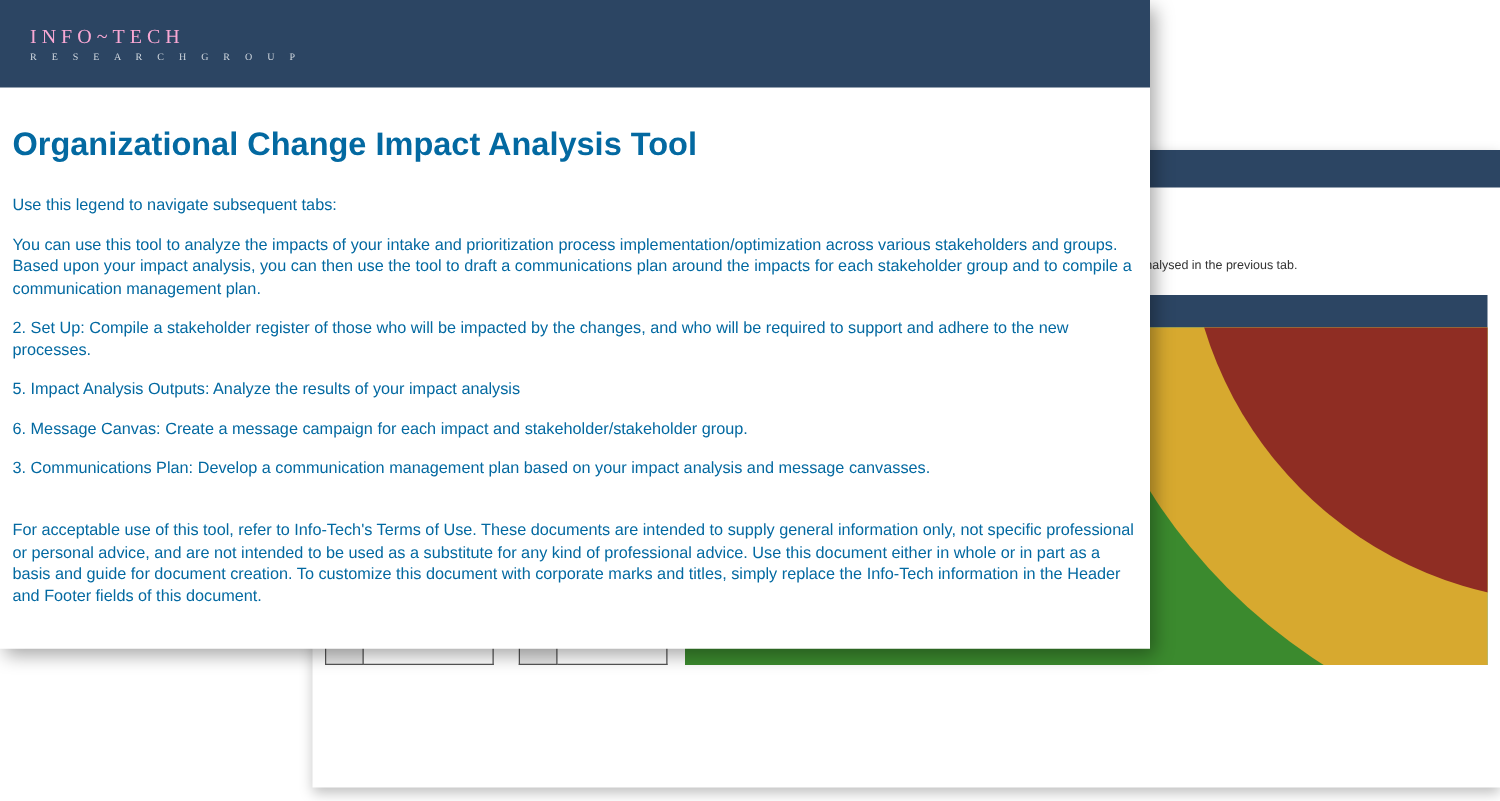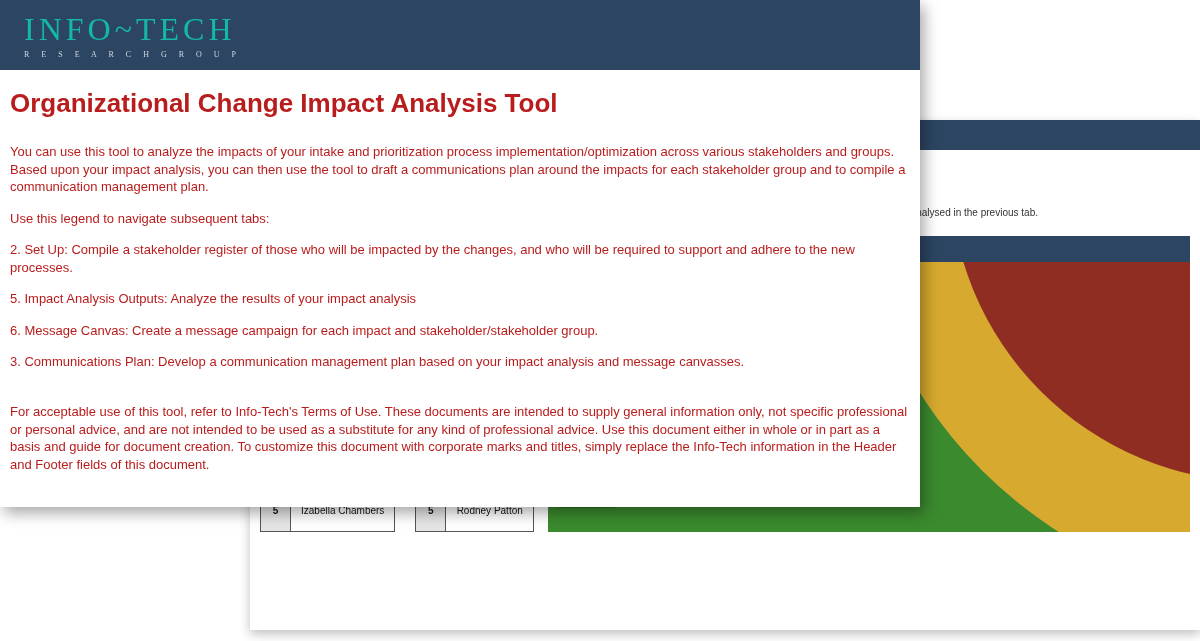--- a/index.html
+++ b/index.html
@@ -122,38 +122,38 @@
   }
   .front-header {
     height: 70px;
     background: #2c4563;
     display: flex;
     align-items: center;
     padding-left: 24px;
   }
   .logo-main {
     font-family: Georgia, 'Times New Roman', serif;
-    color: #14b8a6;
-    font-size: 32px;
+    color: #f9a8d4;
+    font-size: 16px;
     letter-spacing: 4px;
   }
   .logo-sub {
     font-family: Georgia, serif;
     color: #cfd6de;
     font-size: 8px;
     letter-spacing: 5px;
     margin-top: 2px;
     text-align: right;
   }
   .logo-tilde { font-family: serif; }
 
   .front-body {
-    padding: 6px 10px 20px 10px;
+    padding: 18px 10px 20px 10px;
     font-size: 13px;
-    color: #b91c1c;
+    color: #0369a1;
     line-height: 1.35;
   }
   .front-title {
     font-size: 26px;
     font-weight: bold;
     margin: 10px 0 22px 0;
   }
   .front-body p { margin: 0 0 14px 0; }
   .list-item { margin: 0; }
   .section-gap { height: 18px; }
@@ -241,23 +241,23 @@
       <div class="logo-main">
         <span>INFO</span><span class="logo-tilde">~</span><span>TECH</span>
       </div>
       <div class="logo-sub">R E S E A R C H   G R O U P</div>
     </div>
   </div>
 
   <div class="front-body">
     <div class="front-title">Organizational Change Impact Analysis Tool</div>
 
+    <p>Use this legend to navigate subsequent tabs:</p>
+
     <p>You can use this tool to analyze the impacts of your intake and prioritization process implementation/optimization across various stakeholders and groups. Based upon your impact analysis, you can then use the tool to draft a communications plan around the impacts for each stakeholder group and to compile a communication management plan.</p>
-
-    <p>Use this legend to navigate subsequent tabs:</p>
 
     <p class="list-item">2. Set Up: Compile a stakeholder register of those who will be impacted by the changes, and who will be required to support and adhere to the new processes.</p>
     <p class="list-item">5. Impact Analysis Outputs: Analyze the results of your impact analysis</p>
     <p class="list-item">6. Message Canvas: Create a message campaign for each impact and stakeholder/stakeholder group.</p>
     <p class="list-item">3. Communications Plan: Develop a communication management plan based on your impact analysis and message canvasses.</p>
 
     <div class="section-gap"></div>
 
     <p>For acceptable use of this tool, refer to Info-Tech's Terms of Use. These documents are intended to supply general information only, not specific professional or personal advice, and are not intended to be used as a substitute for any kind of professional advice. Use this document either in whole or in part as a basis and guide for document creation. To customize this document with corporate marks and titles, simply replace the Info-Tech information in the Header and Footer fields of this document.</p>
   </div>

